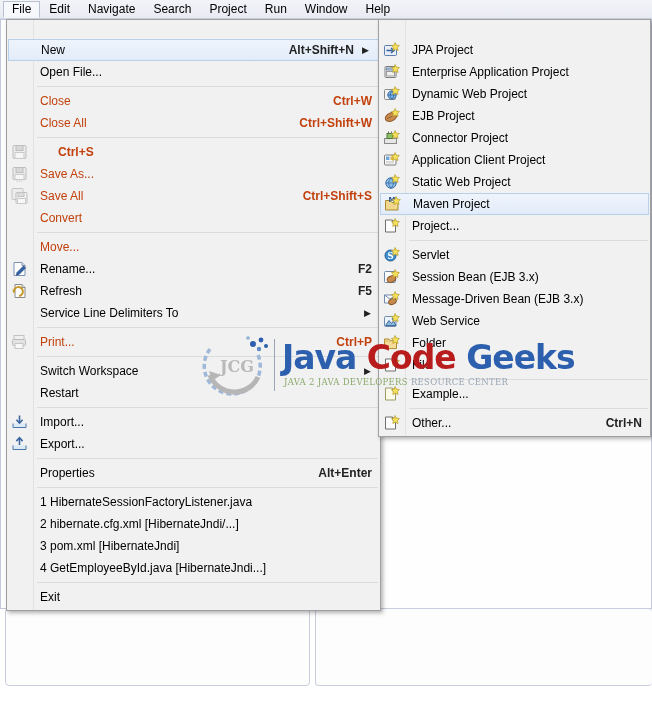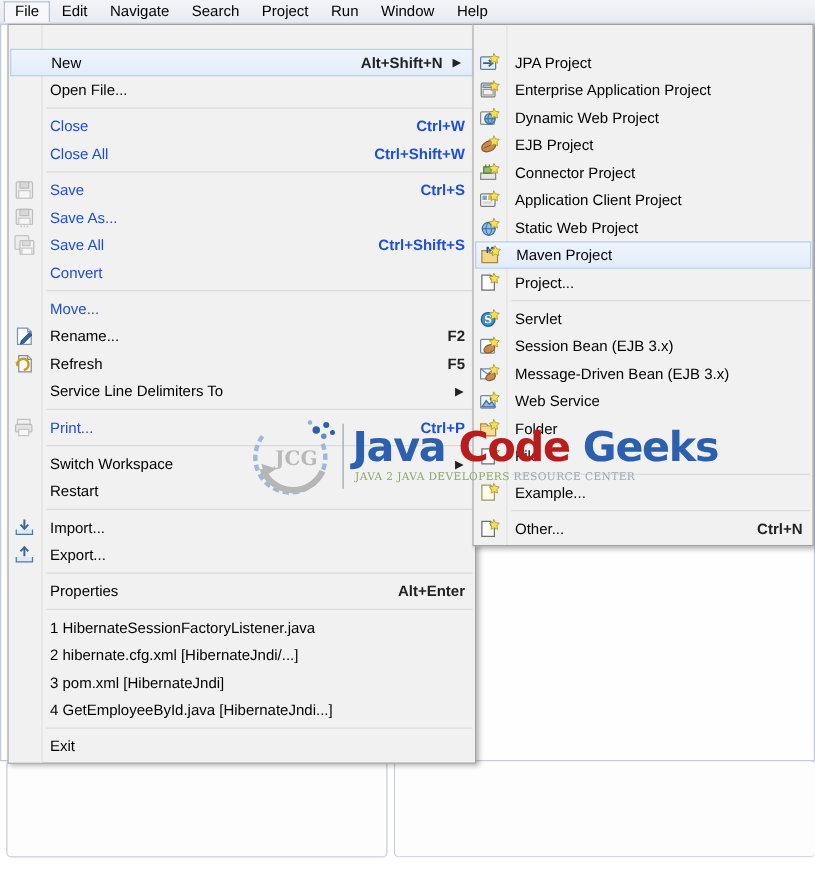--- a/index.html
+++ b/index.html
@@ -105,21 +105,21 @@
     margin: 0 1px;
     padding-left: 32px;
   }
   .mi .lbl { flex: 1 1 auto; }
   .mi .accel {
     color: #222;
     margin-left: 18px;
     flex: 0 0 auto;
     font-weight: bold;
   }
-  .mi.disabled .lbl, .mi.disabled .accel { color: #1d4ed8; }
+  .mi.disabled .lbl, .mi.disabled .accel { color: #c2410c; }
   .mi .arrow {
     flex: 0 0 auto;
     margin-left: 8px;
     width: 8px;
     color: #222;
     font-size: 9px;
     line-height: 9px;
   }
   .sep {
     height: 1px;
@@ -216,21 +216,20 @@
         <span class="lbl">Close All</span>
         <span class="accel">Ctrl+Shift+W</span>
       </div>
       <div class="sep"></div>
       <div class="mi disabled">
         <span class="ico"><svg width="18" height="17" viewBox="0 0 18 17">
             <rect x="2" y="2" width="13" height="13" rx="1" fill="#ececec" stroke="#bdbdbd"></rect>
             <rect x="5" y="2" width="7" height="5" fill="#d8d8d8" stroke="#bdbdbd"></rect>
             <rect x="4" y="9" width="9" height="6" fill="#f6f6f6" stroke="#c9c9c9"></rect>
           </svg></span>
-        <span class="lbl">Save</span>
         <span class="accel">Ctrl+S</span>
       </div>
       <div class="mi disabled">
         <span class="ico"><svg width="18" height="17" viewBox="0 0 18 17">
             <rect x="2" y="2" width="13" height="12" rx="1" fill="#ececec" stroke="#bdbdbd"></rect>
             <rect x="5" y="2" width="7" height="5" fill="#d8d8d8" stroke="#bdbdbd"></rect>
             <rect x="4" y="9" width="9" height="5" fill="#f6f6f6" stroke="#c9c9c9"></rect>
             <circle cx="6" cy="15.5" r=".7" fill="#c4c4c4"></circle>
             <circle cx="8.5" cy="15.5" r=".7" fill="#c4c4c4"></circle>
             <circle cx="11" cy="15.5" r=".7" fill="#c4c4c4"></circle>

